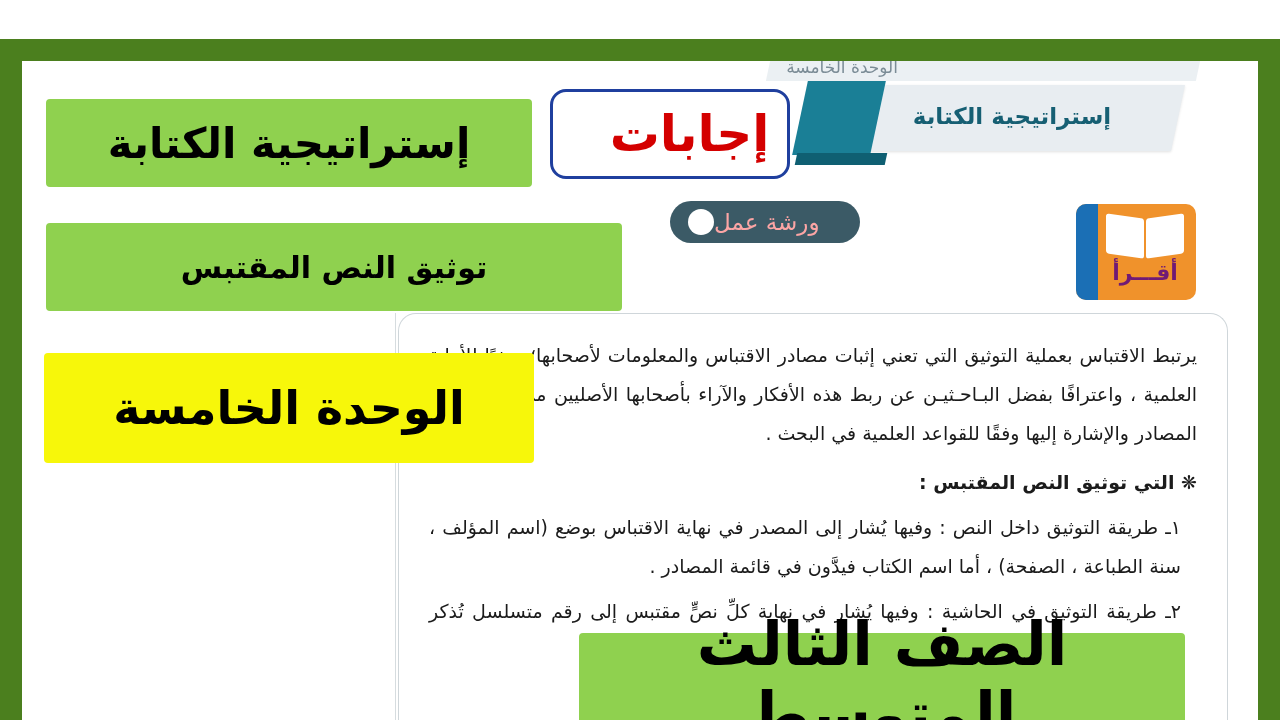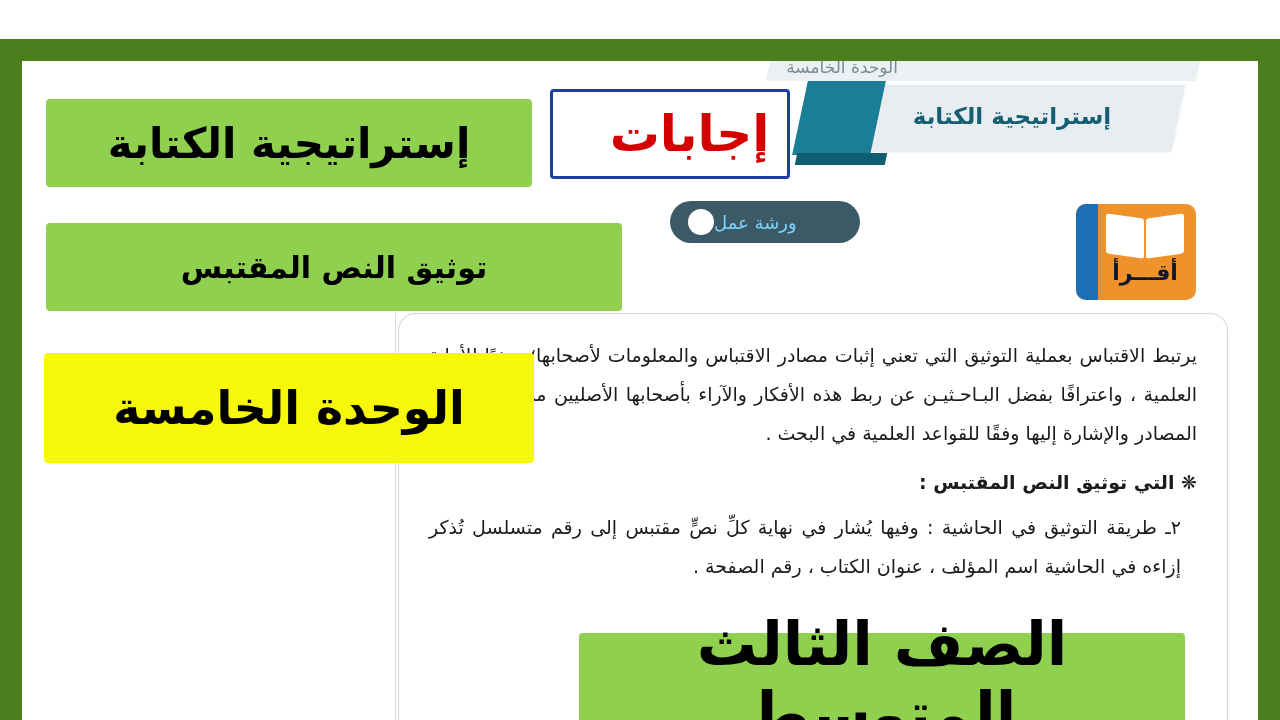--- a/index.html
+++ b/index.html
@@ -132,22 +132,22 @@
     height: 42px;
     background: #3b5a66;
     border-radius: 21px;
     display: flex;
     align-items: center;
     justify-content: flex-end;
     padding-left: 10px;
     box-sizing: border-box;
   }
   .workshop-pill .lbl {
-    color: #7dd3fc;
-    font-size: 18px;
+    color: #fca5a5;
+    font-size: 23px;
     padding-right: 18px;
     direction: rtl;
   }
   .workshop-knob {
     width: 26px;
     height: 26px;
     border-radius: 50%;
     background: #ffffff;
     margin-left: 8px;
   }
@@ -185,21 +185,21 @@
     border-radius: 3px;
   }
   .logo-book .pg.l { left: 0; transform: skewY(8deg); }
   .logo-book .pg.r { right: 0; transform: skewY(-8deg); }
   .logo-text {
     position: absolute;
     left: 26px;
     top: 56px;
     width: 86px;
     text-align: center;
-    color: #0f172a;
+    color: #701a75;
     font-size: 22px;
     font-weight: 700;
     direction: rtl;
   }
 
   
   .text-card {
     position: absolute;
     right: 30px;
     top: 252px;
@@ -257,21 +257,21 @@
   }
   .yellow {
     background: #f7f70a;
     color: #000000;
     border-radius: 4px;
   }
   .answers-box {
     background: #ffffff;
     border: 3px solid #1f3f9e;
     color: #d40000;
-    border-radius: 4px;
+    border-radius: 16px;
     padding-left: 39px;
   }
 
   #lbl-strategy { left: 22px;  top: 36px;  width: 490px; height: 92px; font-size: 42px; }
   #lbl-topic    { left: 22px;  top: 160px; width: 580px; height: 92px; font-size: 30px; }
   #lbl-unit     { left: 22px;  top: 292px; width: 490px; height: 110px; font-size: 46px; }
   #lbl-grade    { left: 555px; top: 570px; width: 610px; height: 96px; font-size: 60px; }
   #lbl-answers  { left: 528px; top: 28px;  width: 240px; height: 90px; font-size: 50px; }
 </style>
 </head>
@@ -310,20 +310,21 @@
           <div class="pg r"></div>
         </div>
         <div class="logo-text">أقـــرأ</div>
       </div>
 
       <div class="page-rule"></div>
 
       <div class="text-card">
         <p>يرتبط الاقتباس بعملية التوثيق التي تعني إثبات مصادر الاقتباس والمعلومات لأصحابها؛ توخيًا للأمانة العلمية ، واعترافًا بفضل البـاحـثيـن عن ربط هذه الأفكار والآراء بأصحابها الأصليين من خلال تثبيت المصادر والإشارة إليها وفقًا للقواعد العلمية في البحث .</p>
         <p class="subhead">❋ التي توثيق النص المقتبس :</p>
+        <p class="indent">١ـ طريقة التوثيق داخل النص : وفيها يُشار إلى المصدر في نهاية الاقتباس بوضع (اسم المؤلف ، سنة الطباعة ، الصفحة) ، أما اسم الكتاب فيدَّون في قائمة المصادر .</p>
         <p class="indent">٢ـ طريقة التوثيق في الحاشية : وفيها يُشار في نهاية كلِّ نصٍّ مقتبس إلى رقم متسلسل تُذكر إزاءه في الحاشية اسم المؤلف ، عنوان الكتاب ، رقم الصفحة .</p>
       </div>
 
     </div>
 
     <div id="lbl-answers" class="lbl-box answers-box">إجابات</div>
 
     <div id="lbl-strategy" class="lbl-box green">إستراتيجية الكتابة</div>
 
     <div id="lbl-topic" class="lbl-box green">توثيق النص المقتبس</div>

